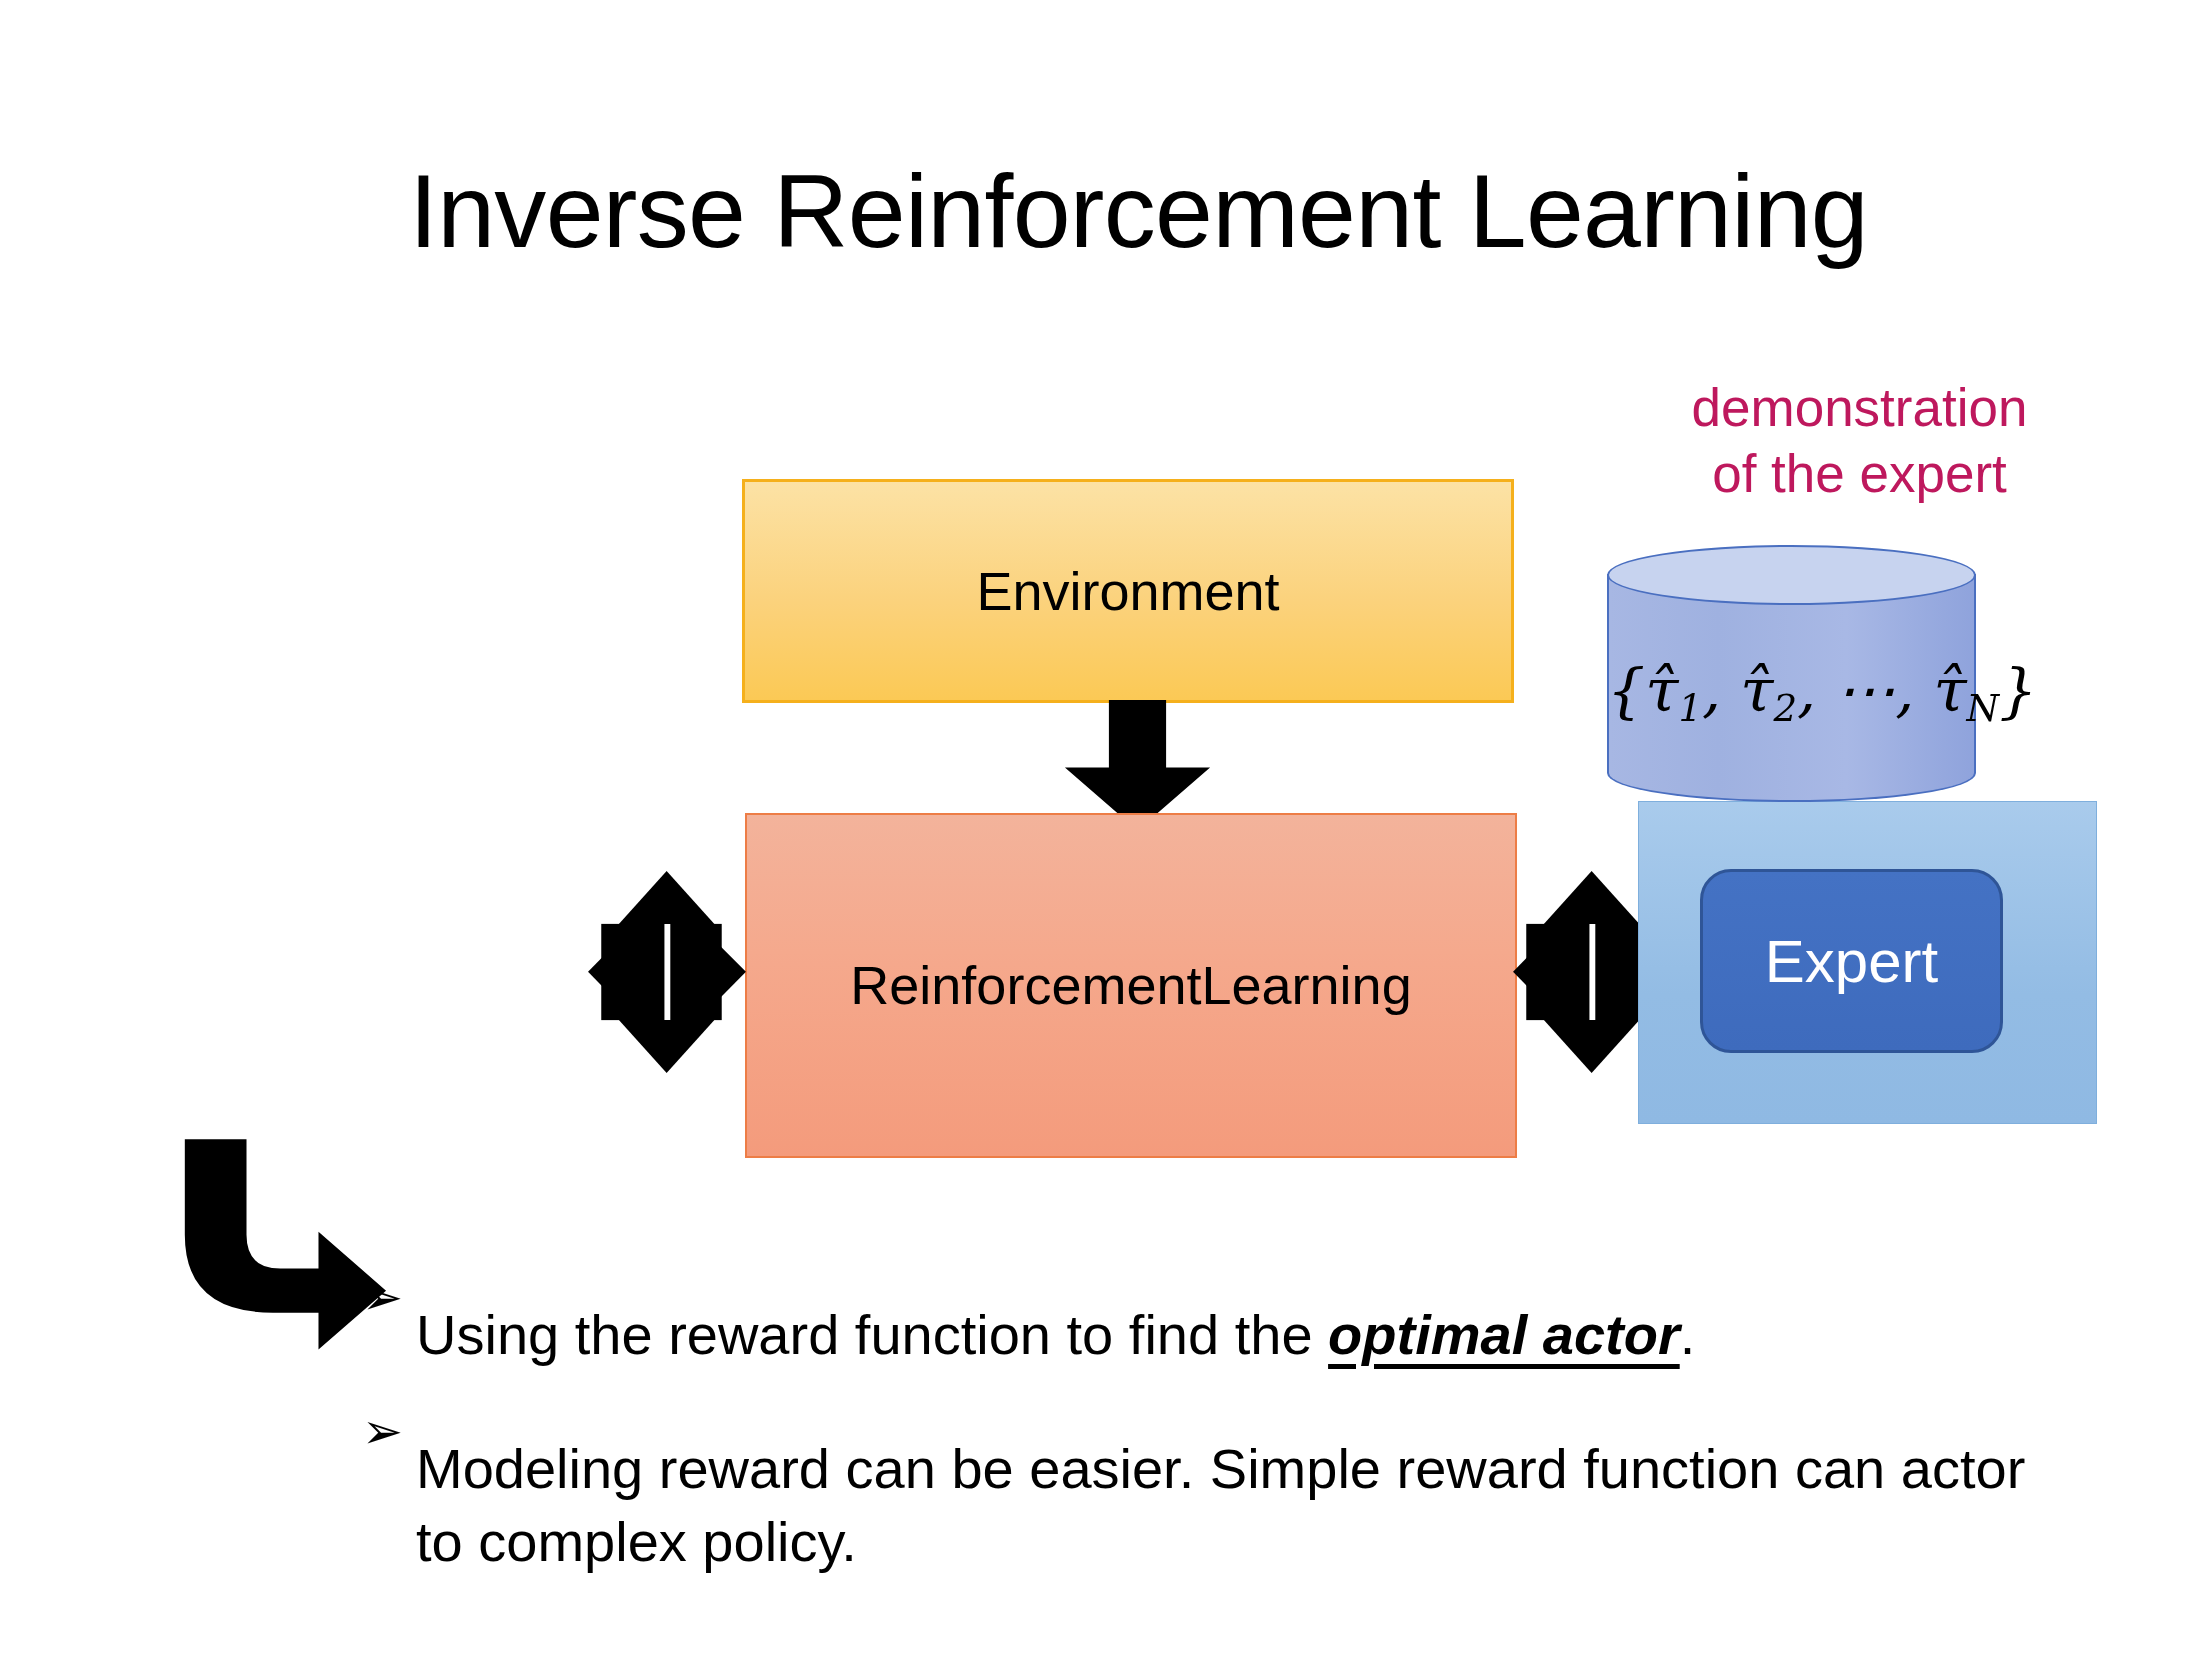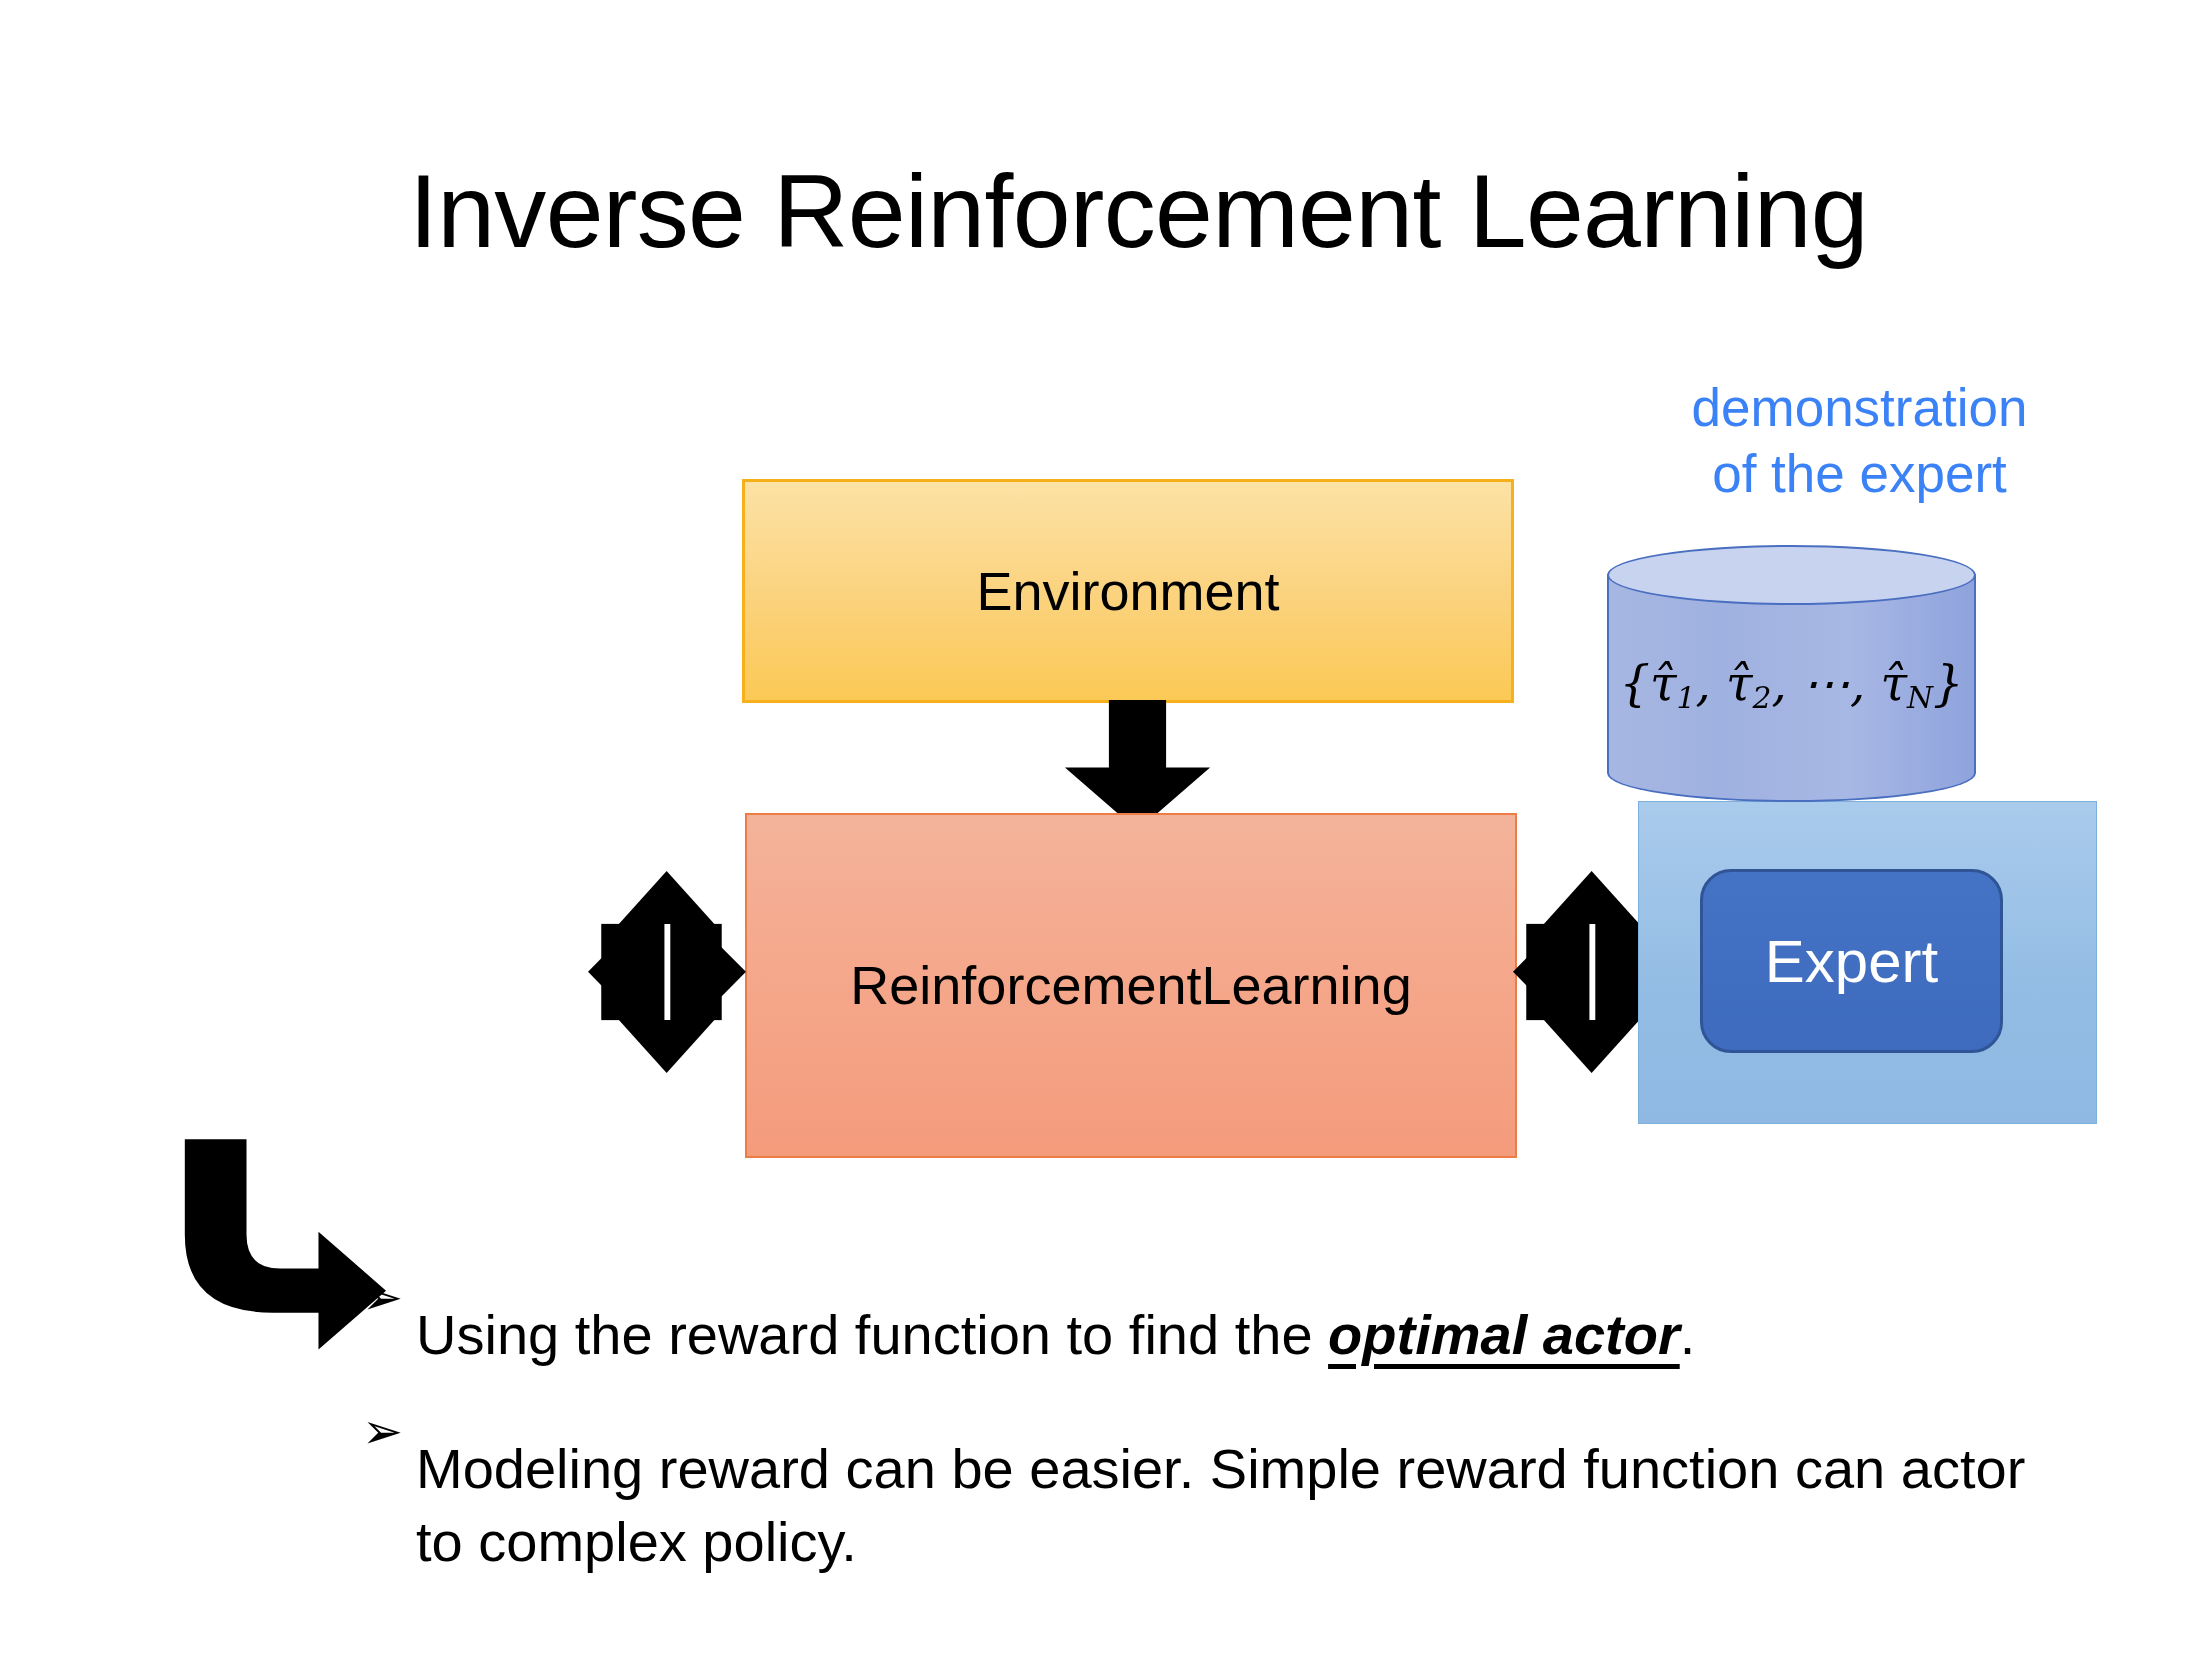--- a/index.html
+++ b/index.html
@@ -90,21 +90,21 @@
 
   
   #demo-caption {
     position: absolute;
     left: 1602px;
     top: 375px;
     width: 515px;
     text-align: center;
     font-size: 53px;
     line-height: 1.25;
-    color: #3b82f6;
+    color: #be185d;
   }
 
   
   #expert-panel {
     position: absolute;
     left: 1638px;
     top: 801px;
     width: 459px;
     height: 323px;
     background: linear-gradient(180deg, #A9CBEC 0%, #93BCE4 60%, #8FB9E3 100%);
@@ -161,21 +161,21 @@
     border: 2.2px solid #4A6FC0;
     border-radius: 50%;
   }
   #cyl-label {
     position: absolute;
     left: 0;
     top: 110px;
     width: 369px;
     text-align: center;
     font-family: "DejaVu Serif", serif;
-    font-size: 48px;
+    font-size: 60px;
     color: #000000;
     white-space: nowrap;
   }
   #cyl-label .mvar {
     font-style: italic;
   }
   #cyl-label .sub {
     font-size: 0.62em;
     vertical-align: -0.28em;
     font-style: italic;

